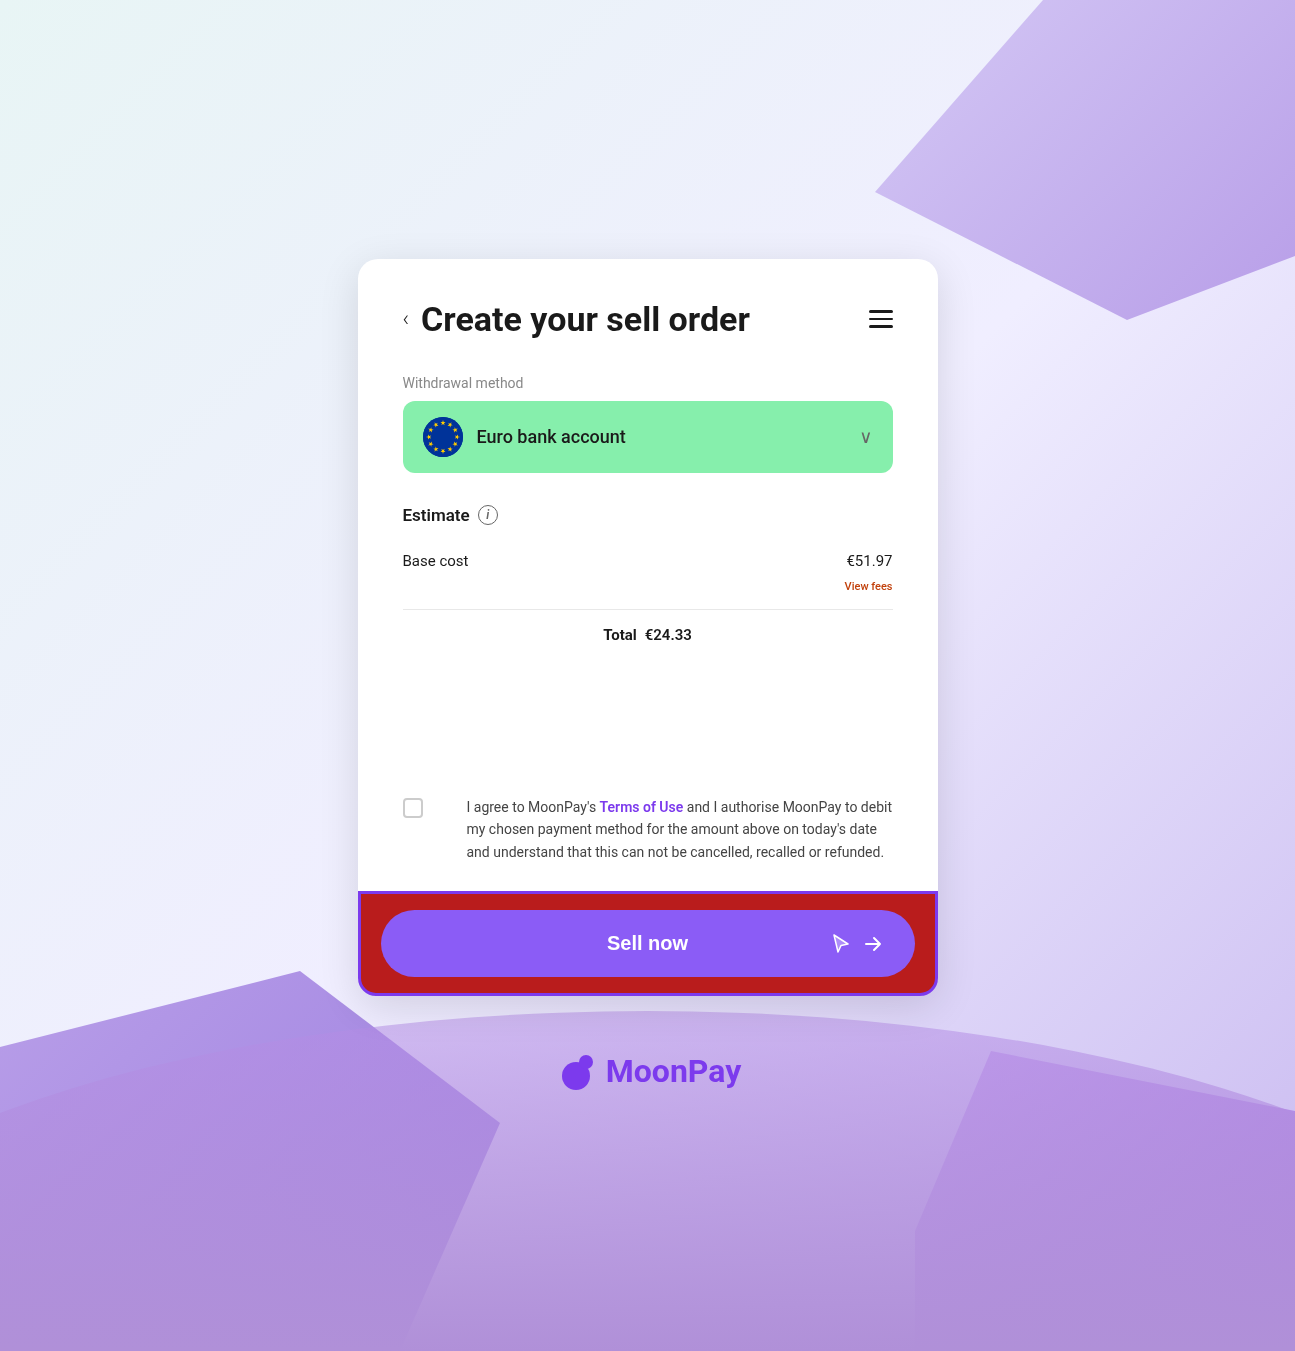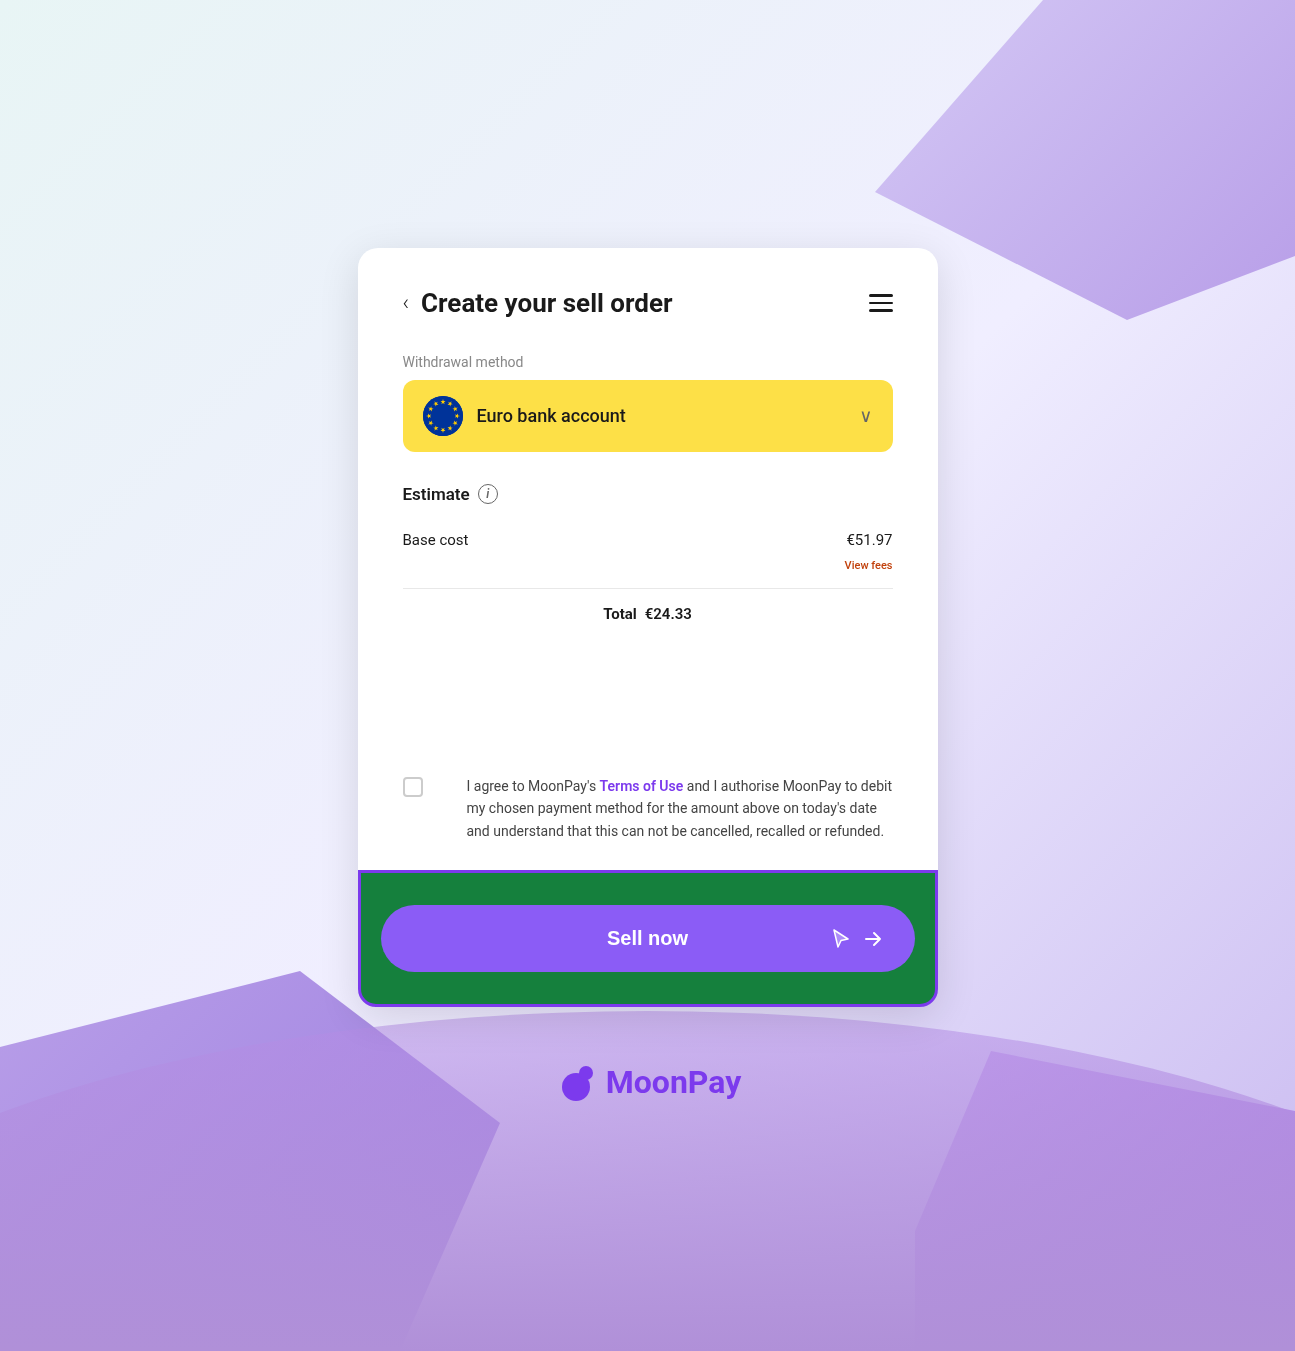--- a/index.html
+++ b/index.html
@@ -91,21 +91,21 @@
     }
 
     .back-arrow {
       font-size: 22px;
       color: #1a1a1a;
       cursor: pointer;
       font-weight: 300;
     }
 
     .page-title {
-      font-size: 26px;
+      font-size: 34px;
       font-weight: 700;
       color: #1a1a1a;
     }
 
     .hamburger-icon {
       display: flex;
       flex-direction: column;
       gap: 5px;
       cursor: pointer;
     }
@@ -118,21 +118,21 @@
       border-radius: 2px;
     }
 
     .section-label {
       font-size: 14px;
       color: #888;
       margin-bottom: 10px;
     }
 
     .withdrawal-selector {
-      background: #fde047;
+      background: #86efac;
       border-radius: 12px;
       padding: 16px 20px;
       display: flex;
       align-items: center;
       justify-content: space-between;
       cursor: pointer;
       margin-bottom: 32px;
     }
 
     .withdrawal-left {
@@ -289,24 +289,24 @@
     }
 
     .terms-link {
       color: #7c3aed;
       font-weight: 600;
       cursor: pointer;
     }
 
     .sell-button-wrapper {
       margin: 0 -45px;
-      padding: 32px 20px;
+      padding: 16px 20px;
       border: 3px solid #7c3aed;
       border-radius: 0 0 18px 18px;
-      background: #15803d;
+      background: #b91c1c;
     }
 
     .sell-button {
       width: 100%;
       background: #8b5cf6;
       border: none;
       border-radius: 50px;
       padding: 22px 30px;
       display: flex;
       align-items: center;

